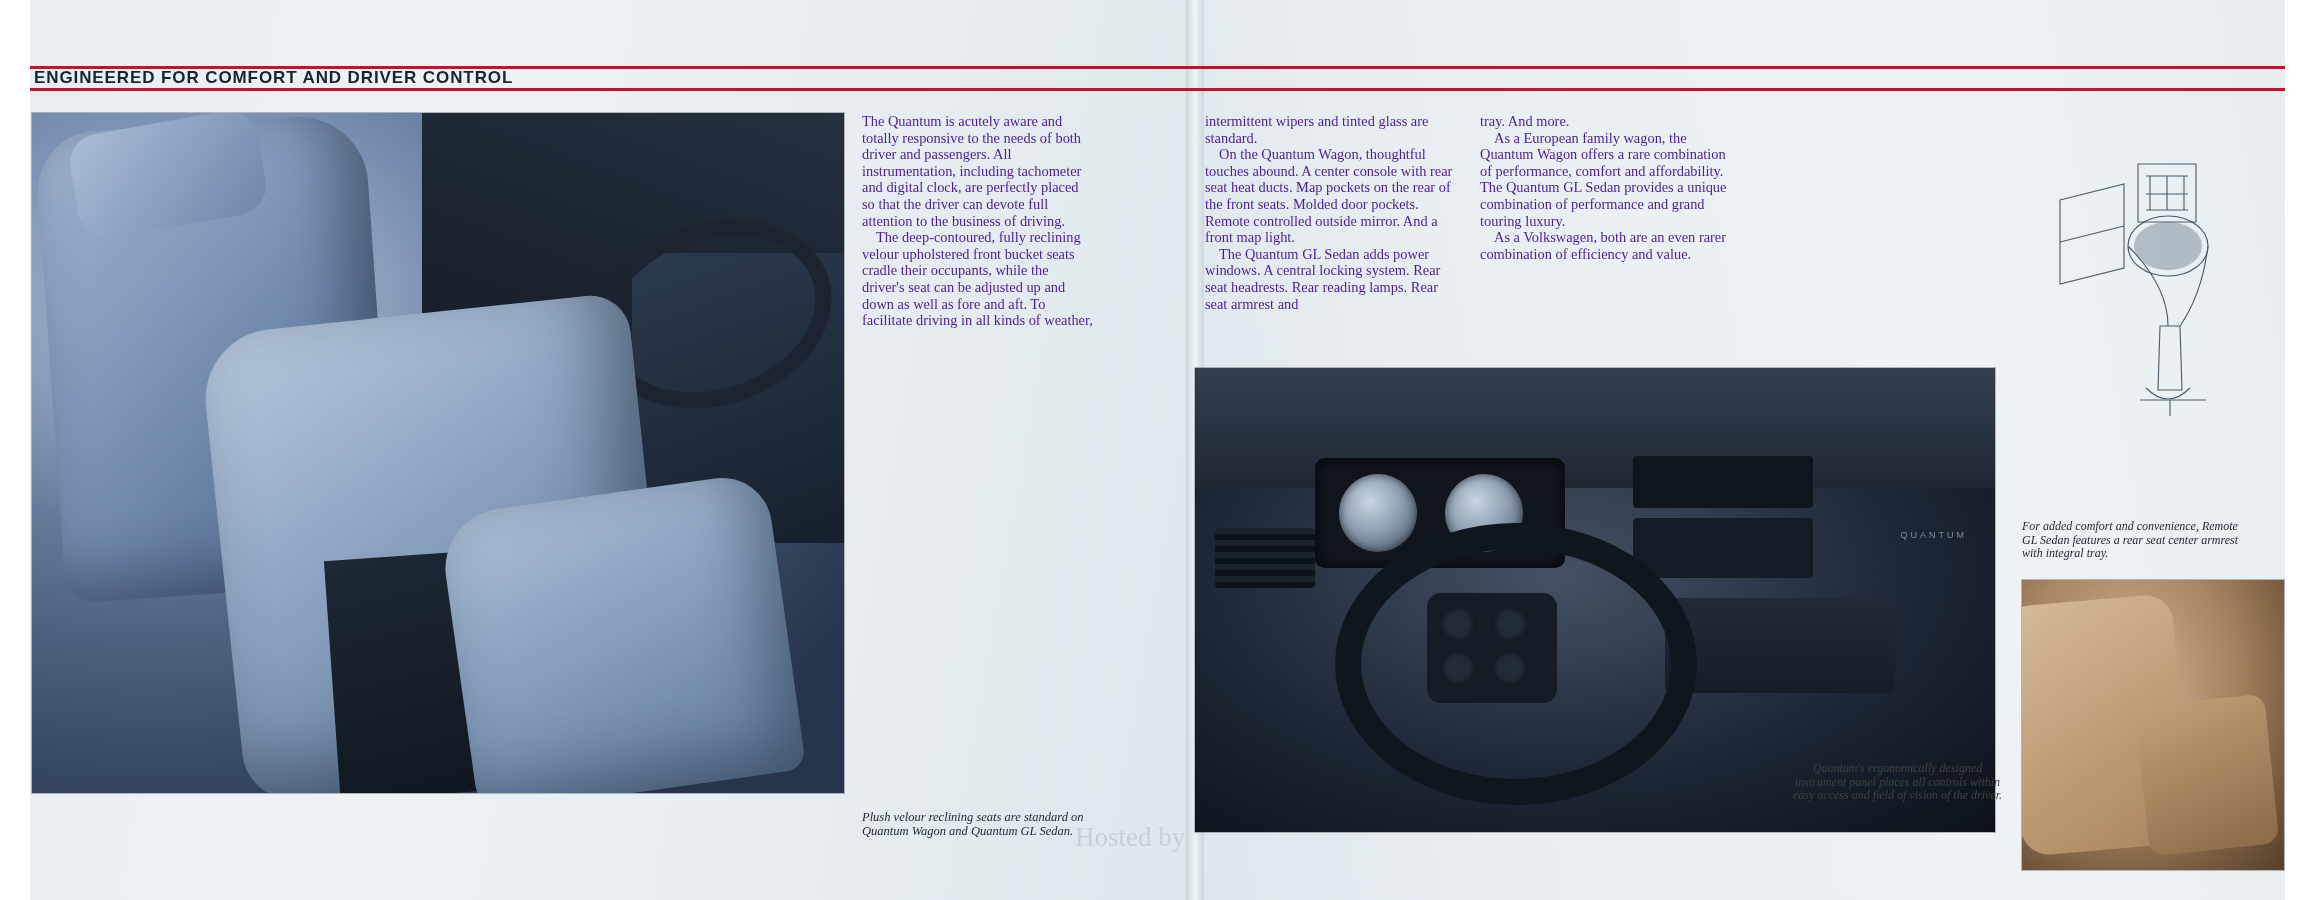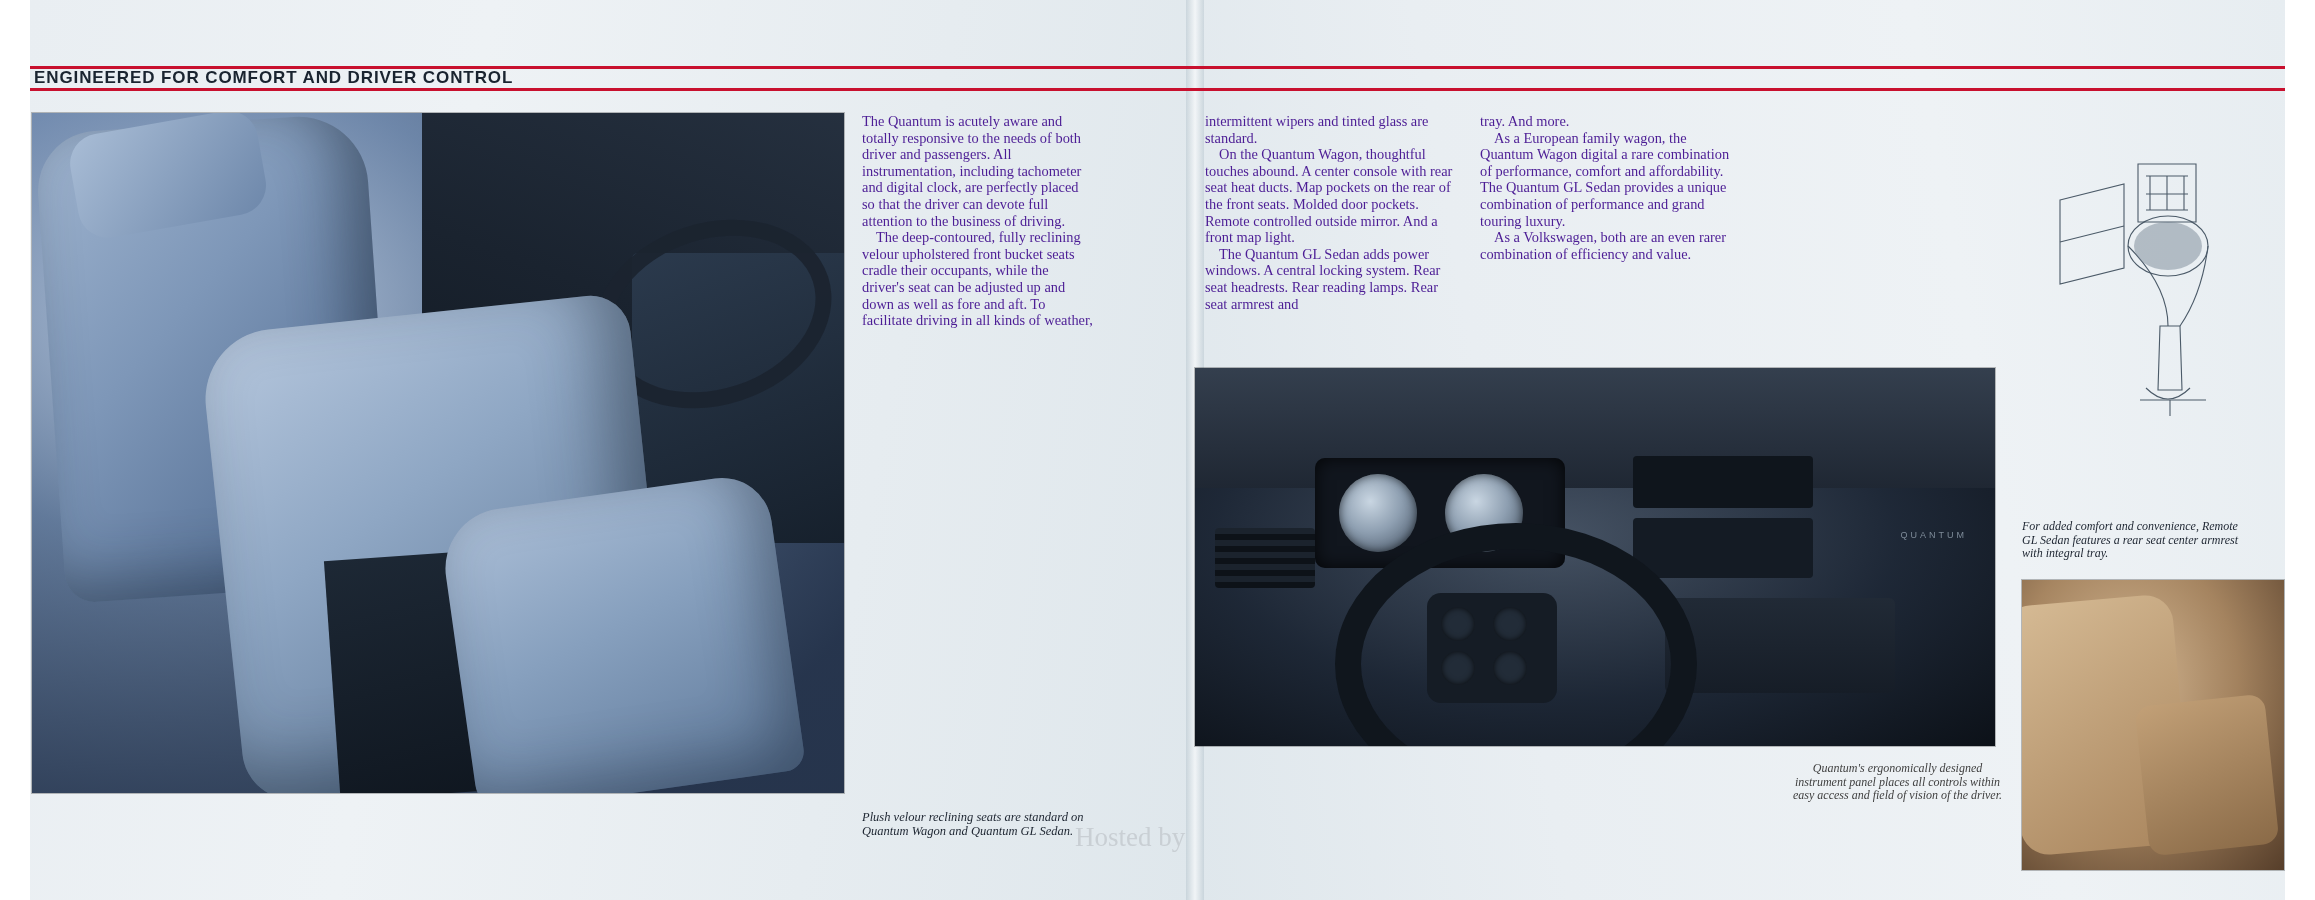--- a/index.html
+++ b/index.html
@@ -209,21 +209,21 @@
   .col p + p { text-indent: 14px; }
   .col-1 { left: 862px; top: 113px;  width: 232px; }
   .col-2 { left: 1205px; top: 113px; width: 250px; }
   .col-3 { left: 1480px; top: 113px; width: 250px; }
   
   .photo-dash {
     position: absolute;
     left: 1195px;
     top: 368px;
     width: 800px;
-    height: 378px;
+    height: 464px;
     background:
       radial-gradient(ellipse at 45% 45%, rgba(90,105,125,0.65) 0%, rgba(30,40,55,0.9) 55%, rgba(12,17,24,1) 100%),
       linear-gradient(180deg, #2a3442 0%, #121922 100%);
     overflow: hidden;
     box-shadow: 0 0 0 1px rgba(0,0,0,0.25);
   }
   .dash-top {
     position: absolute;
     left: 0; top: 0; width: 800px; height: 120px;
     background: linear-gradient(180deg, #343f4e 0%, #1f2733 100%);
@@ -417,21 +417,21 @@
   </div>
 
   <div class="col col-2">
     <p>intermittent wipers and tinted glass are standard.</p>
     <p>On the Quantum Wagon, thoughtful touches abound. A center console with rear seat heat ducts. Map pockets on the rear of the front seats. Molded door pockets. Remote controlled outside mirror. And a front map light.</p>
     <p>The Quantum GL Sedan adds power windows. A central locking system. Rear seat headrests. Rear reading lamps. Rear seat armrest and</p>
   </div>
 
   <div class="col col-3">
     <p>tray. And more.</p>
-    <p>As a European family wagon, the Quantum Wagon digital a rare combination of performance, comfort and affordability. The Quantum GL Sedan provides a unique combination of performance and grand touring luxury.</p>
+    <p>As a European family wagon, the Quantum Wagon offers a rare combination of performance, comfort and affordability. The Quantum GL Sedan provides a unique combination of performance and grand touring luxury.</p>
     <p>As a Volkswagen, both are an even rarer combination of efficiency and value.</p>
   </div>
 
   <div class="photo-dash">
     <div class="dash-top"></div>
     <div class="vents"></div>
     <div class="cluster">
       <div class="gauge gauge-1"></div>
       <div class="gauge gauge-2"></div>
     </div>

